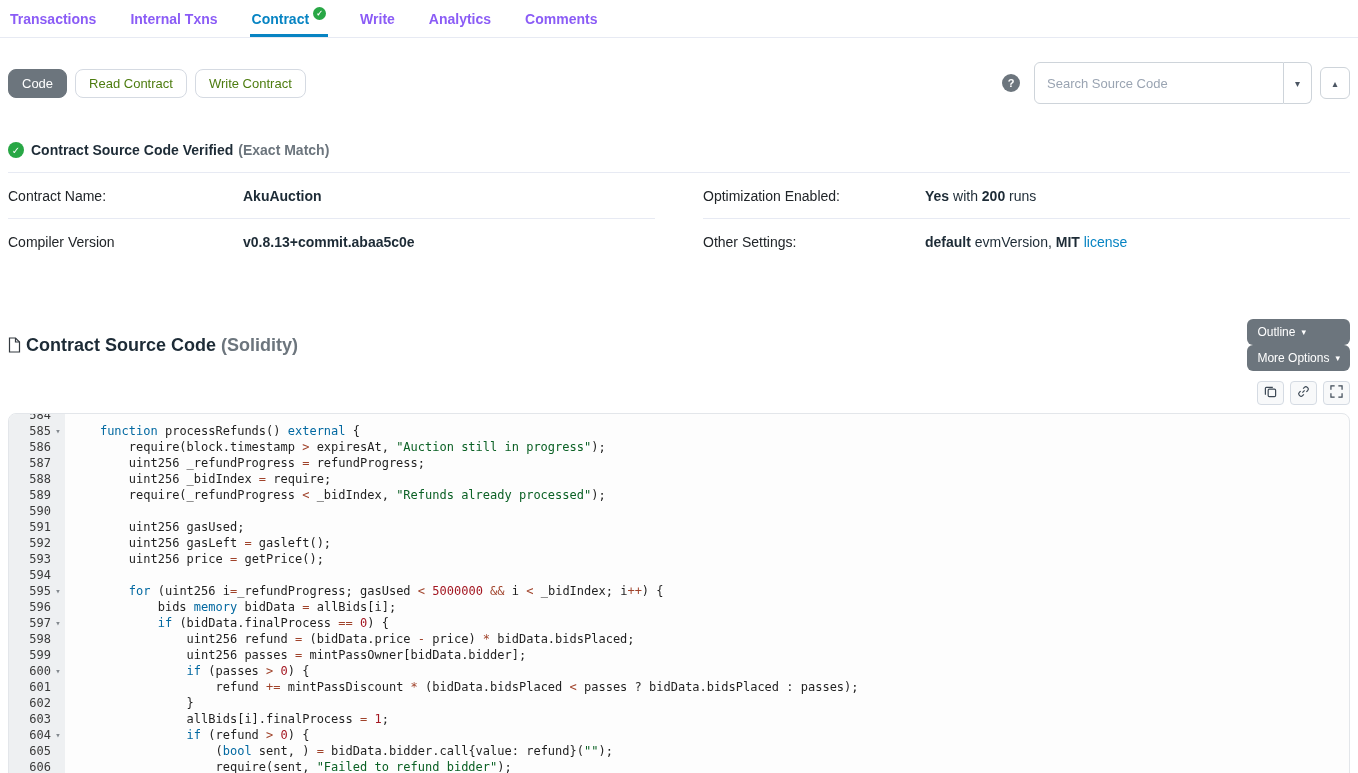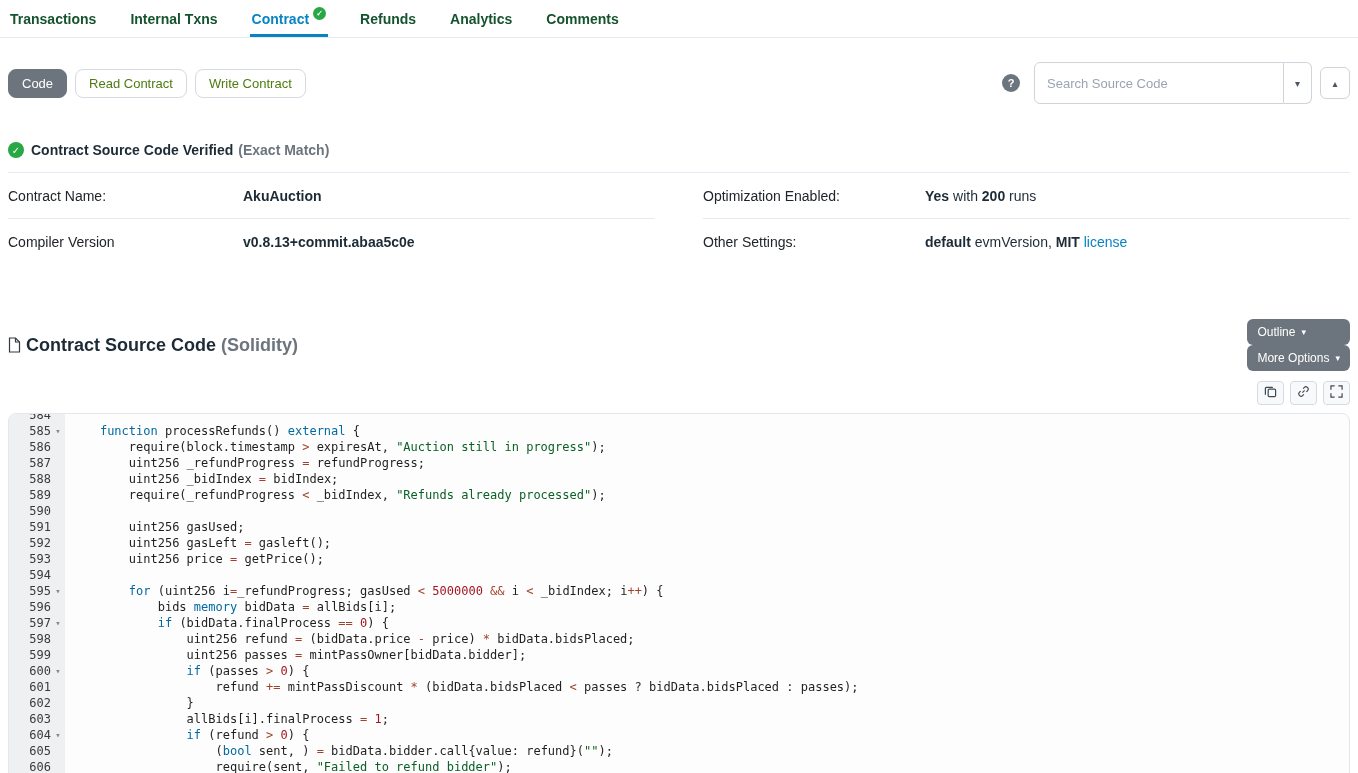--- a/index.html
+++ b/index.html
@@ -3,21 +3,21 @@
 <meta charset="utf-8">
 <style>
   * { box-sizing: border-box; margin: 0; padding: 0; }
   html,body { width:1358px; height:773px; overflow:hidden; background:#fff;
     font-family:"Liberation Sans", sans-serif; color:#212529; }
 
   
   .tabbar { display:flex; align-items:stretch; height:38px; padding:0 8px;
     border-bottom:1px solid #e7eaf3; background:#fff; }
   .tab { display:flex; align-items:center; margin-right:30px; padding:3px 2px 0 2px;
-    font-size:14px; font-weight:600; color:#14532d; cursor:pointer;
+    font-size:14px; font-weight:600; color:#8b5cf6; cursor:pointer;
     border-bottom:3px solid transparent; }
   .tab.active { color:#0784c3; border-bottom-color:#0784c3; }
   .tab .badge { display:inline-flex; align-items:center; justify-content:center;
     width:13px; height:13px; border-radius:50%; background:#28a745; color:#fff;
     font-size:8px; margin-left:4px; transform:translateY(-5px); }
 
   .main { padding:0 8px; }
 
   
   .toolbar { display:flex; align-items:center; margin-top:24px; }
@@ -102,21 +102,21 @@
   <div class="tab">
       <span>Internal Txns</span>
     </div>
   <div class="tab active">
       <span>Contract</span>
       <span class="badge">
         <span>✓</span>
       </span>
     </div>
   <div class="tab">
-      <span>Refunds</span>
+      <span>Write</span>
     </div>
   <div class="tab">
       <span>Analytics</span>
     </div>
   <div class="tab">
       <span>Comments</span>
     </div>
 </div>
 
 <div class="main">
@@ -247,21 +247,21 @@
             <span class="ln">587</span>
             <span class="fold"></span>
           </div>
           <div class="ccode"><span class="tp">        uint256 _refundProgress </span><span class="to">=</span><span class="tp"> refundProgress;</span></div>
         </div>
         <div class="crow">
           <div class="gut">
             <span class="ln">588</span>
             <span class="fold"></span>
           </div>
-          <div class="ccode"><span class="tp">        uint256 _bidIndex </span><span class="to">=</span><span class="tp"> bidIndex;</span></div>
+          <div class="ccode"><span class="tp">        uint256 _bidIndex </span><span class="to">=</span><span class="tp"> require;</span></div>
         </div>
         <div class="crow">
           <div class="gut">
             <span class="ln">589</span>
             <span class="fold"></span>
           </div>
           <div class="ccode"><span class="tp">        require(_refundProgress </span><span class="to">&lt;</span><span class="tp"> _bidIndex, </span><span class="ts">"Refunds already processed"</span><span class="tp">);</span></div>
         </div>
         <div class="crow">
           <div class="gut">

